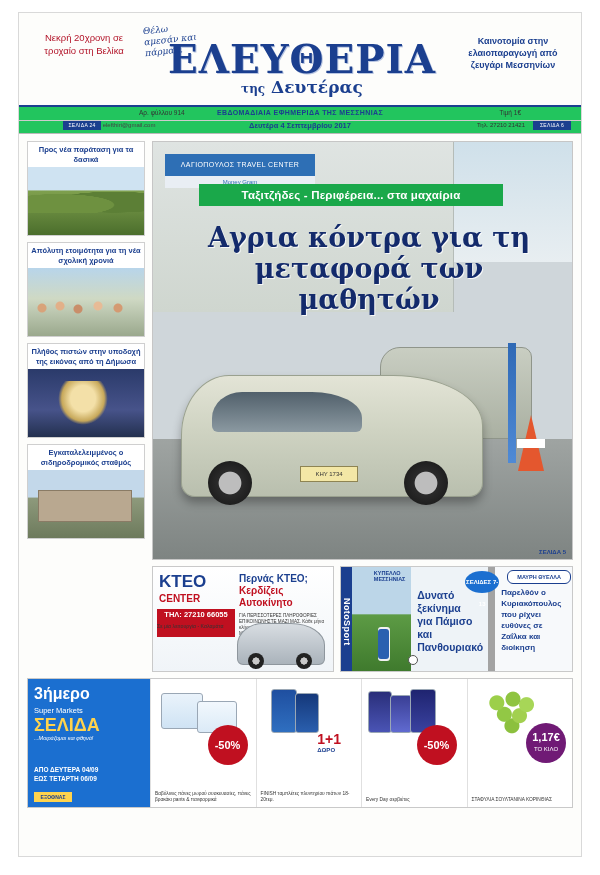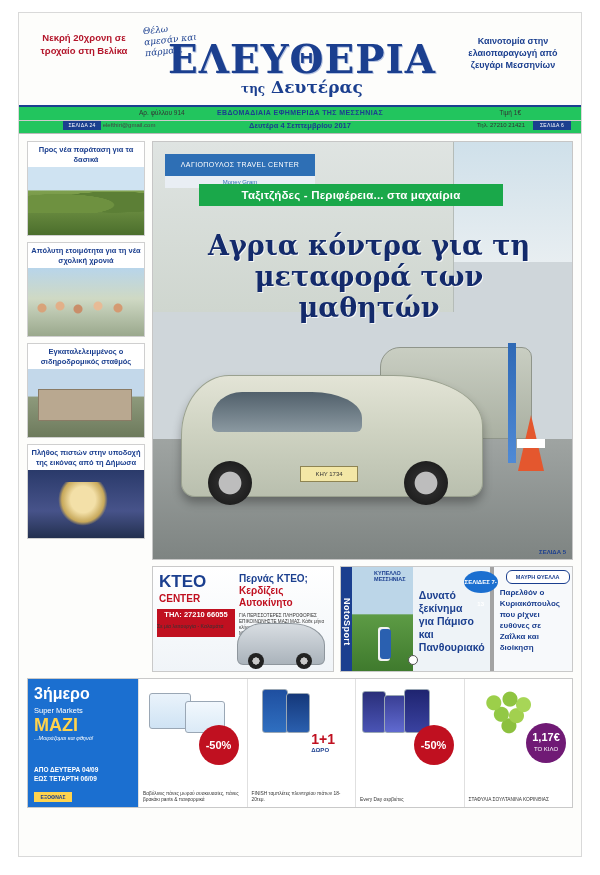--- a/index.html
+++ b/index.html
@@ -37,21 +37,21 @@
     height: 92px;
     border-bottom: 2px solid #1b3f8f;
   }
   .teaser-left {
     position: absolute;
     left: 10px;
     top: 18px;
     width: 110px;
     text-align: center;
     color: #b3152a;
-    font-weight: bold;
+    font-weight: normal;
     font-size: 9.5px;
     line-height: 13px;
   }
   .teaser-right {
     position: absolute;
     right: 8px;
     top: 22px;
     width: 120px;
     text-align: center;
     color: #1b3f8f;
@@ -258,21 +258,21 @@
     position:absolute; right:56px; bottom:96px; width:8px; height:120px;
     background: linear-gradient(#2f69b5, #4f8ad6);
   }
   .kicker {
     position:absolute; left:46px; top:42px; width:304px; height:22px;
     background:#1aa84a; color:#ffffff;
     font-size:11.5px; font-weight:bold; text-align:center; line-height:22px;
     letter-spacing:.2px;
   }
   .headline {
-    position:absolute; left:36px; top:88px; width:360px;
+    position:absolute; left:36px; top:80px; width:360px;
     color:#132a6b; font-family:"DejaVu Serif", serif; font-weight:bold;
     font-size:27px; line-height:31px; text-align:center;
     text-shadow: 1px 1px 0 rgba(255,255,255,.8);
   }
   .hero-page-tag {
     position:absolute; right:6px; bottom:4px;
     font-size:6px; color:#1b3f8f; font-weight:bold;
   }
 
   
@@ -345,21 +345,21 @@
   }
   .sport-top-label {
     position:absolute; left:22px; top:3px;
     font-size:5.5px; color:#1b3f8f; font-weight:bold;
   }
   .sport-txt {
     flex:1; padding:22px 5px 0 6px; color:#1b3f8f; font-weight:bold;
     font-size:10.5px; line-height:13px;
   }
   .sport-right {
-    width: 120px; border-left:4px solid #a3a3a3; position:relative;
+    width: 120px; border-left:7px solid #a3a3a3; position:relative;
     background:#f7f9fb; padding:20px 6px 0 6px;
     color:#1b3f8f; font-size:8px; line-height:11px; font-weight:bold;
   }
   .sport-badge {
     position:absolute; left:12px; top:3px; width:62px; height:12px;
     border:1px solid #1b3f8f; border-radius:6px;
     font-size:5.5px; text-align:center; line-height:12px; color:#1b3f8f;
     background:#fff;
   }
   .round-badge {
@@ -368,21 +368,21 @@
     font-size:6px; text-align:center; line-height:22px; font-weight:bold;
   }
 
   
   .ad-market {
     margin-top:6px; height:128px; border:1px solid #c9c9c9;
     background:#ffffff; position:relative; display:flex;
   }
   .mk-left {
     width: 104px; background:#1b6fd0; color:#fff; position:relative;
-    padding:6px 0 0 6px;
+    padding:6px 12px 0 6px;
   }
   .mk-3day { font-size:16px; font-weight:bold; line-height:17px; }
   .mk-sm { font-size:7.5px; margin-top:4px; }
   .mk-brand { font-size:18px; font-weight:bold; color:#ffd34d; line-height:20px; }
   .mk-slogan { font-size:5.5px; font-style:italic; }
   .mk-dates {
     position:absolute; bottom:24px; left:6px; font-size:6.5px; line-height:9px;
     font-weight:bold;
   }
   .mk-tag {
@@ -479,27 +479,27 @@
             <div class="lead-cap">Προς νέα παράταση για τα δασικά</div>
             <div class="lead-photo ph-hills"></div>
           </div>
 
           <div class="lead-item">
             <div class="lead-cap">Απόλυτη ετοιμότητα για τη νέα σχολική χρονιά</div>
             <div class="lead-photo ph-kids"></div>
           </div>
 
           <div class="lead-item">
+            <div class="lead-cap">Πλήθος πιστών στην υποδοχή της εικόνας από τη Δήμωσα</div>
+            <div class="lead-photo ph-church"></div>
+          </div>
+
+          <div class="lead-item">
             <div class="lead-cap">Εγκαταλελειμμένος ο σιδηροδρομικός σταθμός</div>
             <div class="lead-photo ph-station"></div>
-          </div>
-
-          <div class="lead-item">
-            <div class="lead-cap">Πλήθος πιστών στην υποδοχή της εικόνας από τη Δήμωσα</div>
-            <div class="lead-photo ph-church"></div>
           </div>
 
         </div>
 
         <div class="centercol">
 
           <div class="hero">
             <div class="hero-sky"></div>
             <div class="hero-bldg"></div>
             <div class="hero-shopsign">ΛΑΓΙΟΠΟΥΛΟΣ TRAVEL CENTER</div>
@@ -562,21 +562,21 @@
 
           </div>
 
         </div>
       </div>
 
       <div class="ad-market">
         <div class="mk-left">
           <div class="mk-3day">3ήμερο</div>
           <div class="mk-sm">Super Markets</div>
-          <div class="mk-brand">ΜΑΖΙ</div>
+          <div class="mk-brand">ΣΕΛΙΔΑ</div>
           <div class="mk-slogan">...Μοιράζομαι και φθηνά!</div>
           <div class="mk-dates">
             <div>ΑΠΟ ΔΕΥΤΕΡΑ 04/09</div>
             <div>ΕΩΣ ΤΕΤΑΡΤΗ 06/09</div>
           </div>
           <div class="mk-tag">ΕΞΟΦΝΑΣ</div>
         </div>
 
         <div class="mk-cell">
           <div class="pack diaper"></div>

